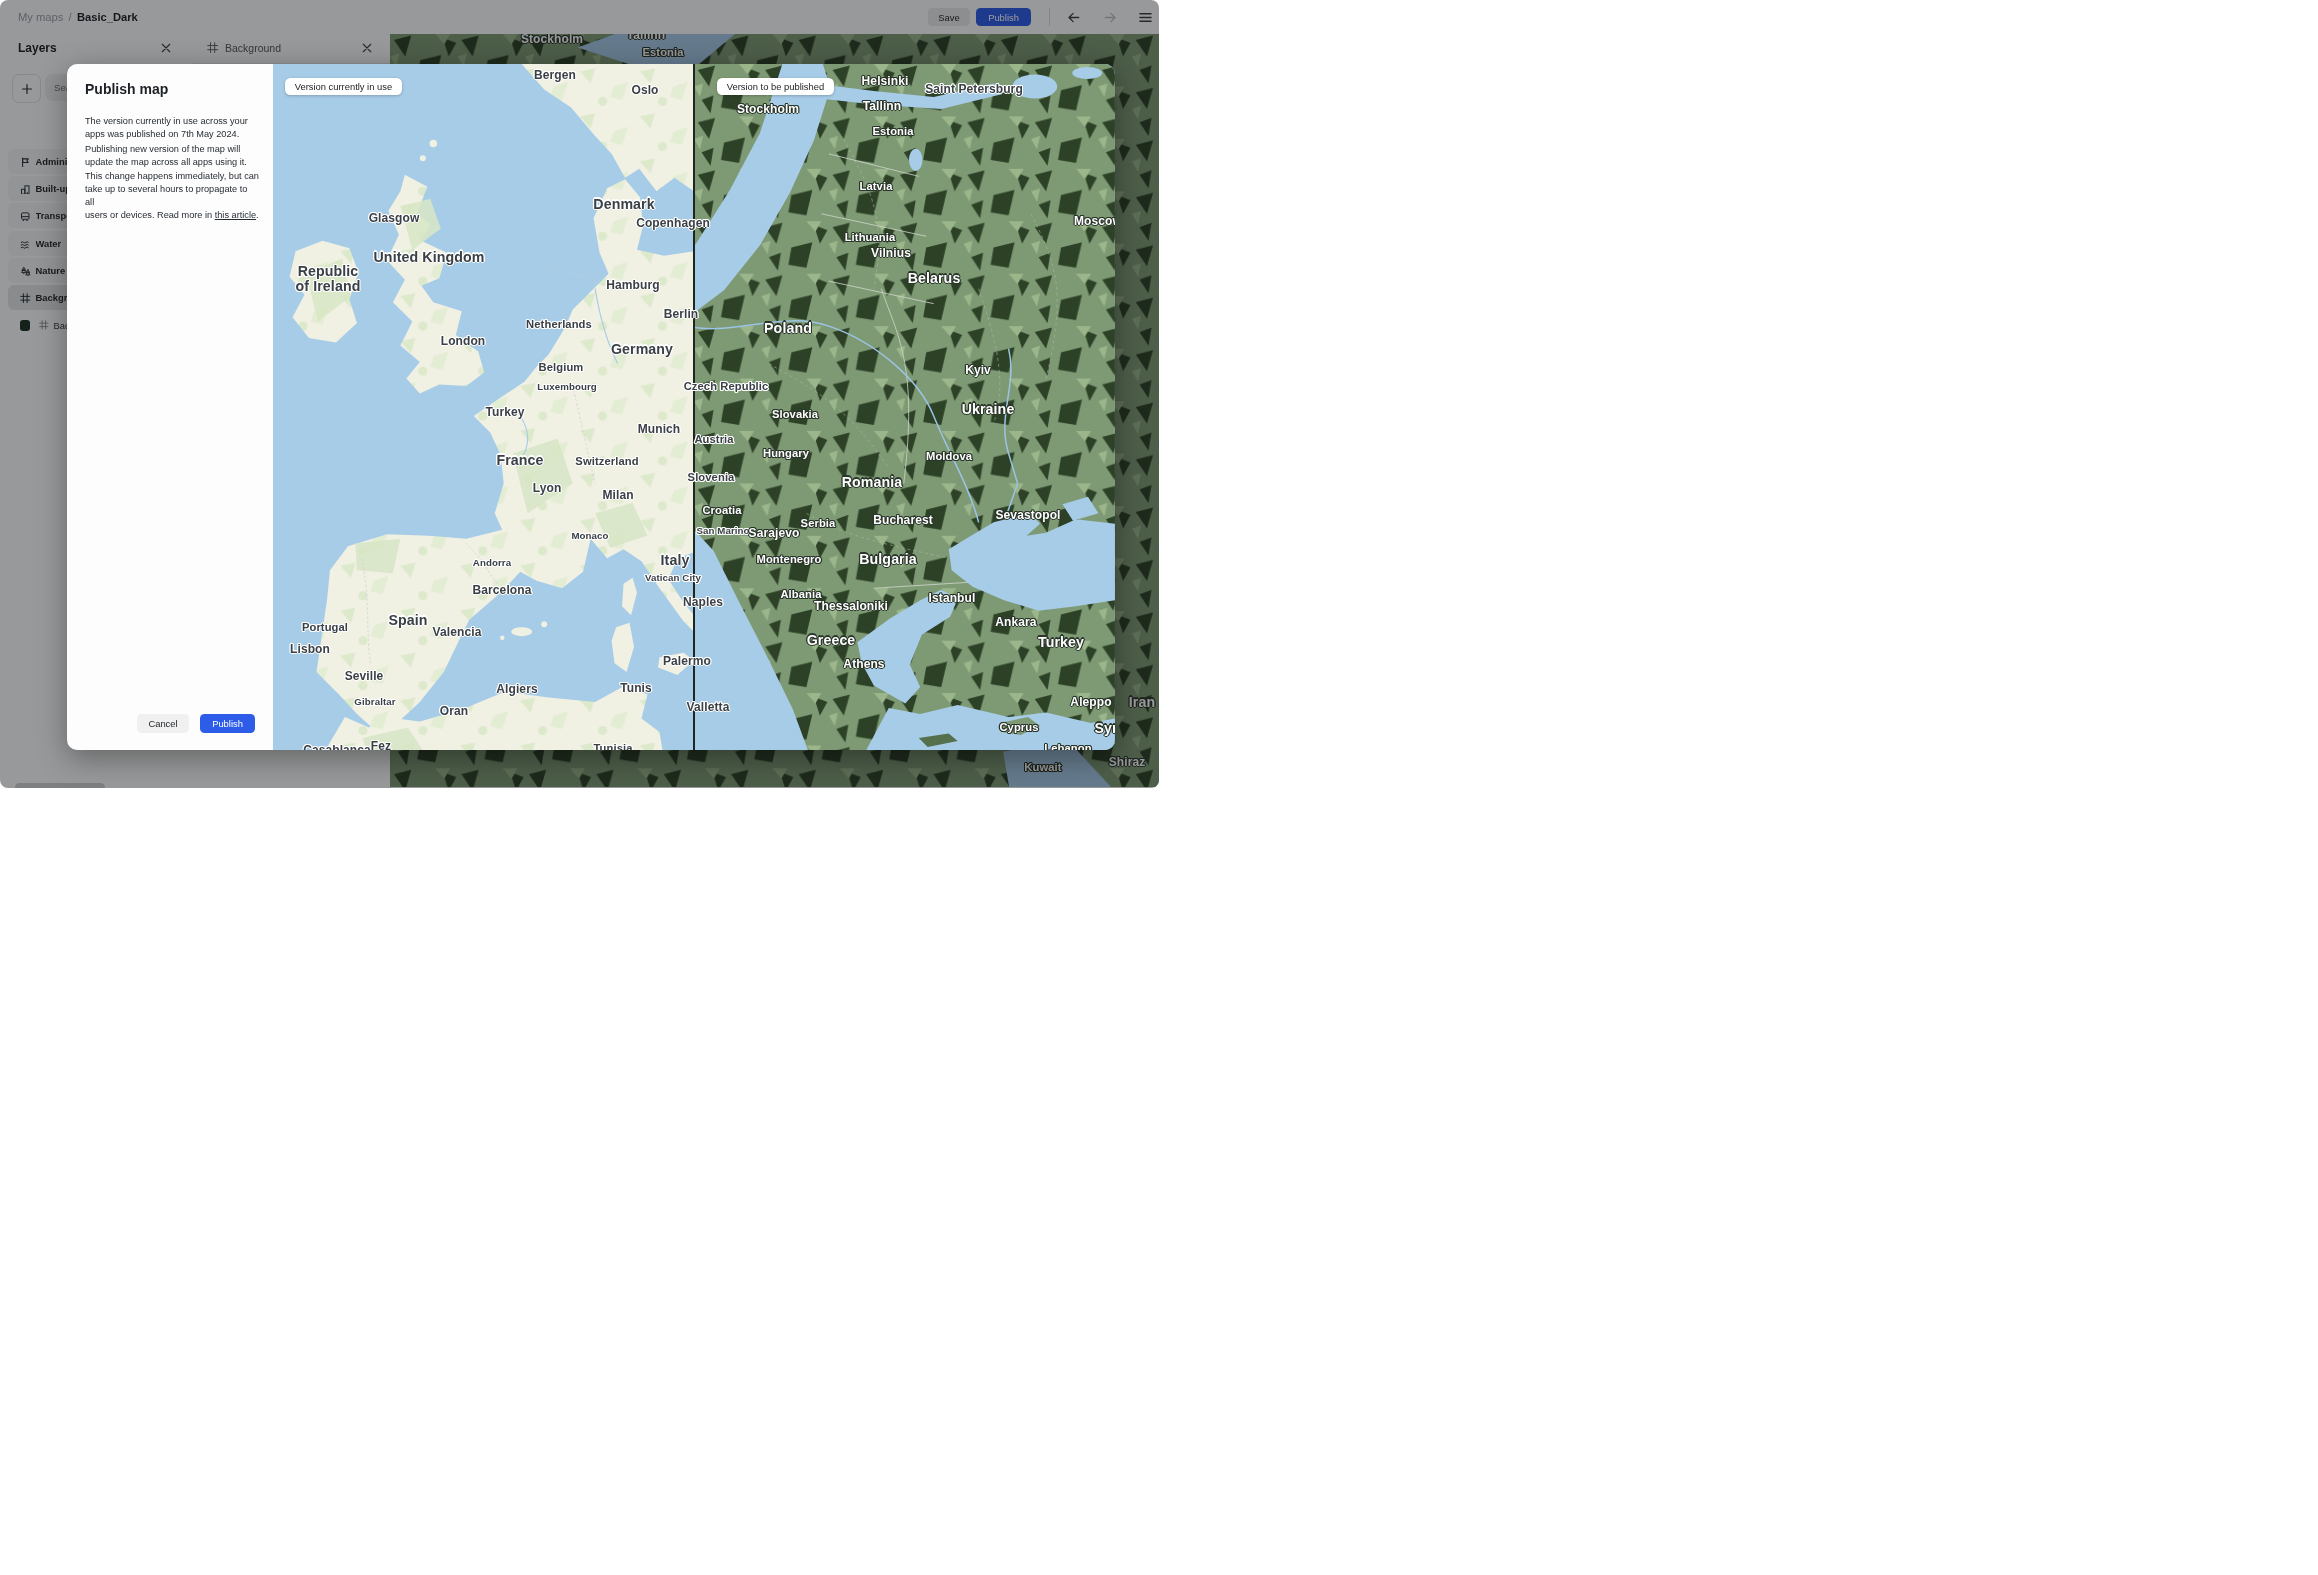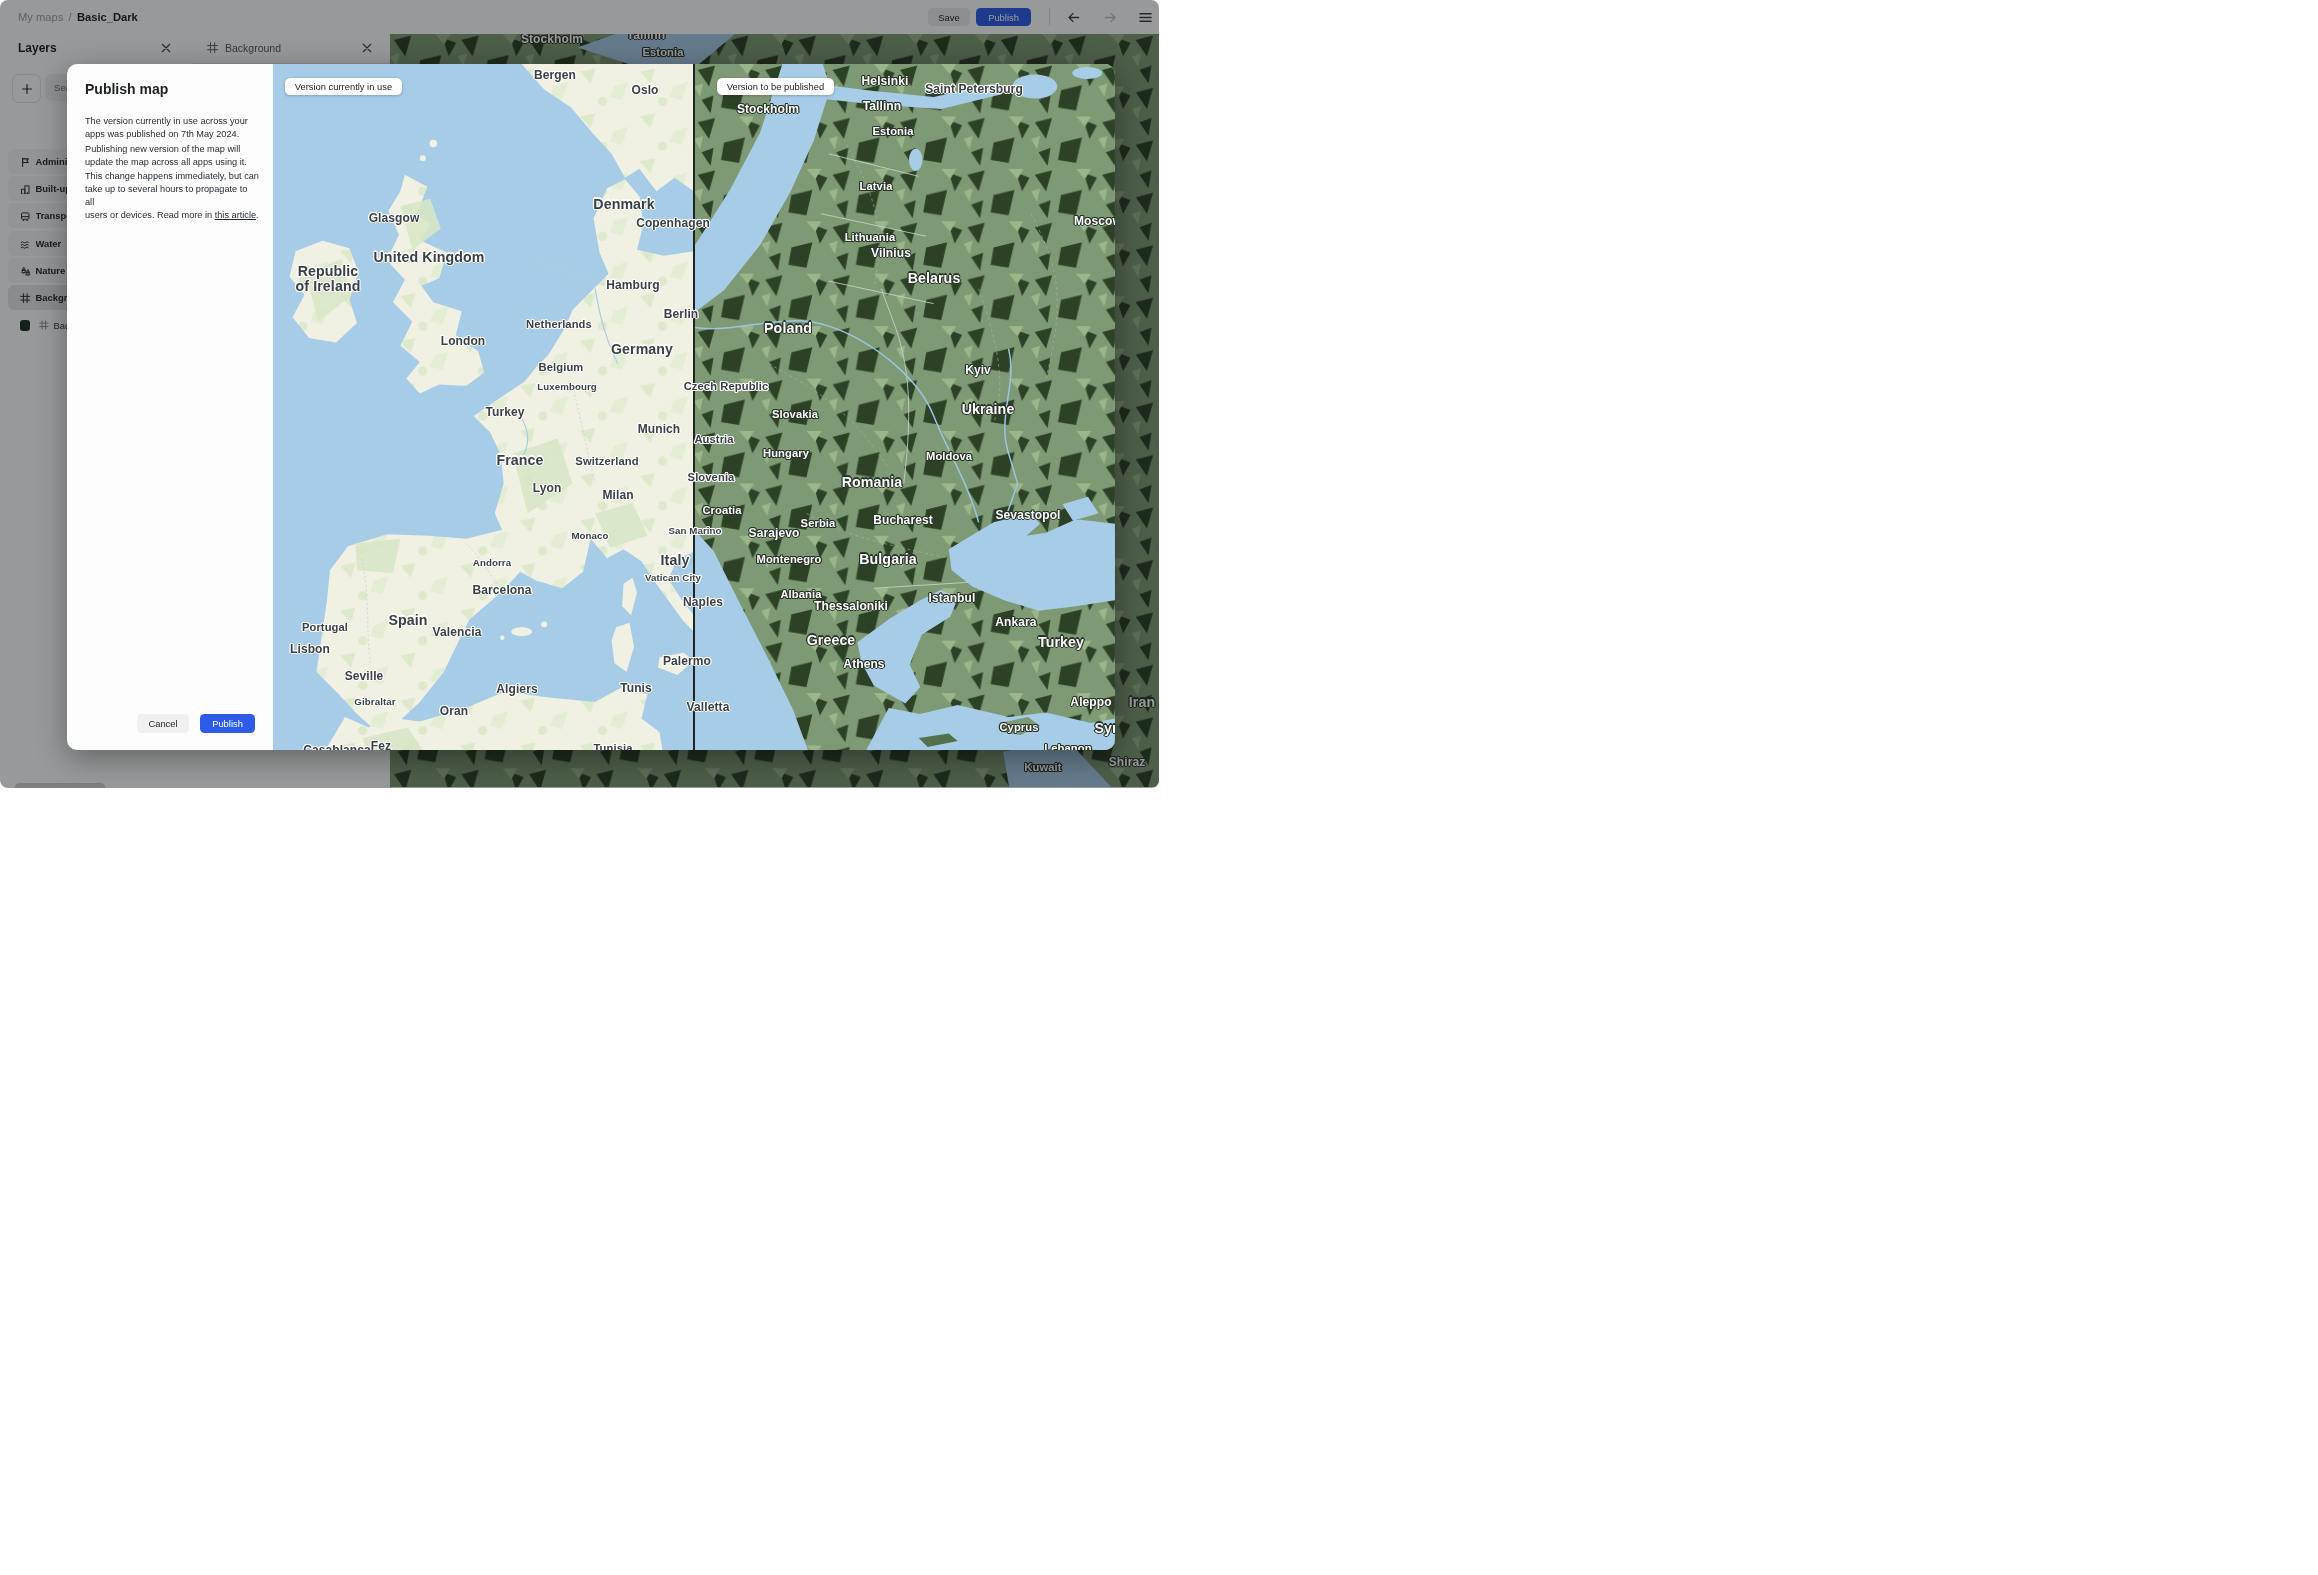--- a/index.html
+++ b/index.html
@@ -356,21 +356,21 @@
           <div class="mlbl tone-light k-country-xl" style="left: 369px; top: 285px;">Germany</div>
           <div class="mlbl tone-light k-country" style="left: 288px; top: 304px;">Belgium</div>
           <div class="mlbl tone-light k-country-sm" style="left: 294px; top: 323px;">Luxembourg</div>
           <div class="mlbl tone-light k-city" style="left: 232px; top: 348px;">Turkey</div>
           <div class="mlbl tone-light k-city" style="left: 386px; top: 365px;">Munich</div>
           <div class="mlbl tone-light k-country-xl" style="left: 229px; top: 396px; padding-left: 36px;">France</div>
           <div class="mlbl tone-light k-country" style="left: 334px; top: 398px;">Switzerland</div>
           <div class="mlbl tone-light k-city" style="left: 274px; top: 424px;">Lyon</div>
           <div class="mlbl tone-light k-city" style="left: 345px; top: 431px;">Milan</div>
           <div class="mlbl tone-light k-country-sm" style="left: 317px; top: 472px;">Monaco</div>
-          <div class="mlbl tone-light k-country-sm" style="left: 398px; top: 467px; padding-left: 48px;">San Marino</div>
+          <div class="mlbl tone-light k-country-sm" style="left: 426px; top: 467px; padding-left: 48px;">San Marino</div>
           <div class="mlbl tone-light k-country-xl" style="left: 402px; top: 496px;">Italy</div>
           <div class="mlbl tone-light k-country-sm" style="left: 400px; top: 514px;">Vatican City</div>
           <div class="mlbl tone-light k-country-sm" style="left: 219px; top: 499px;">Andorra</div>
           <div class="mlbl tone-light k-city" style="left: 229px; top: 526px;">Barcelona</div>
           <div class="mlbl tone-light k-country-xl" style="left: 135px; top: 556px;">Spain</div>
           <div class="mlbl tone-light k-city" style="left: 184px; top: 568px;">Valencia</div>
           <div class="mlbl tone-light k-country" style="left: 52px; top: 564px;">Portugal</div>
           <div class="mlbl tone-light k-city" style="left: 37px; top: 585px;">Lisbon</div>
           <div class="mlbl tone-light k-city" style="left: 91px; top: 612px;">Seville</div>
           <div class="mlbl tone-light k-country-sm" style="left: 102px; top: 638px;">Gibraltar</div>

